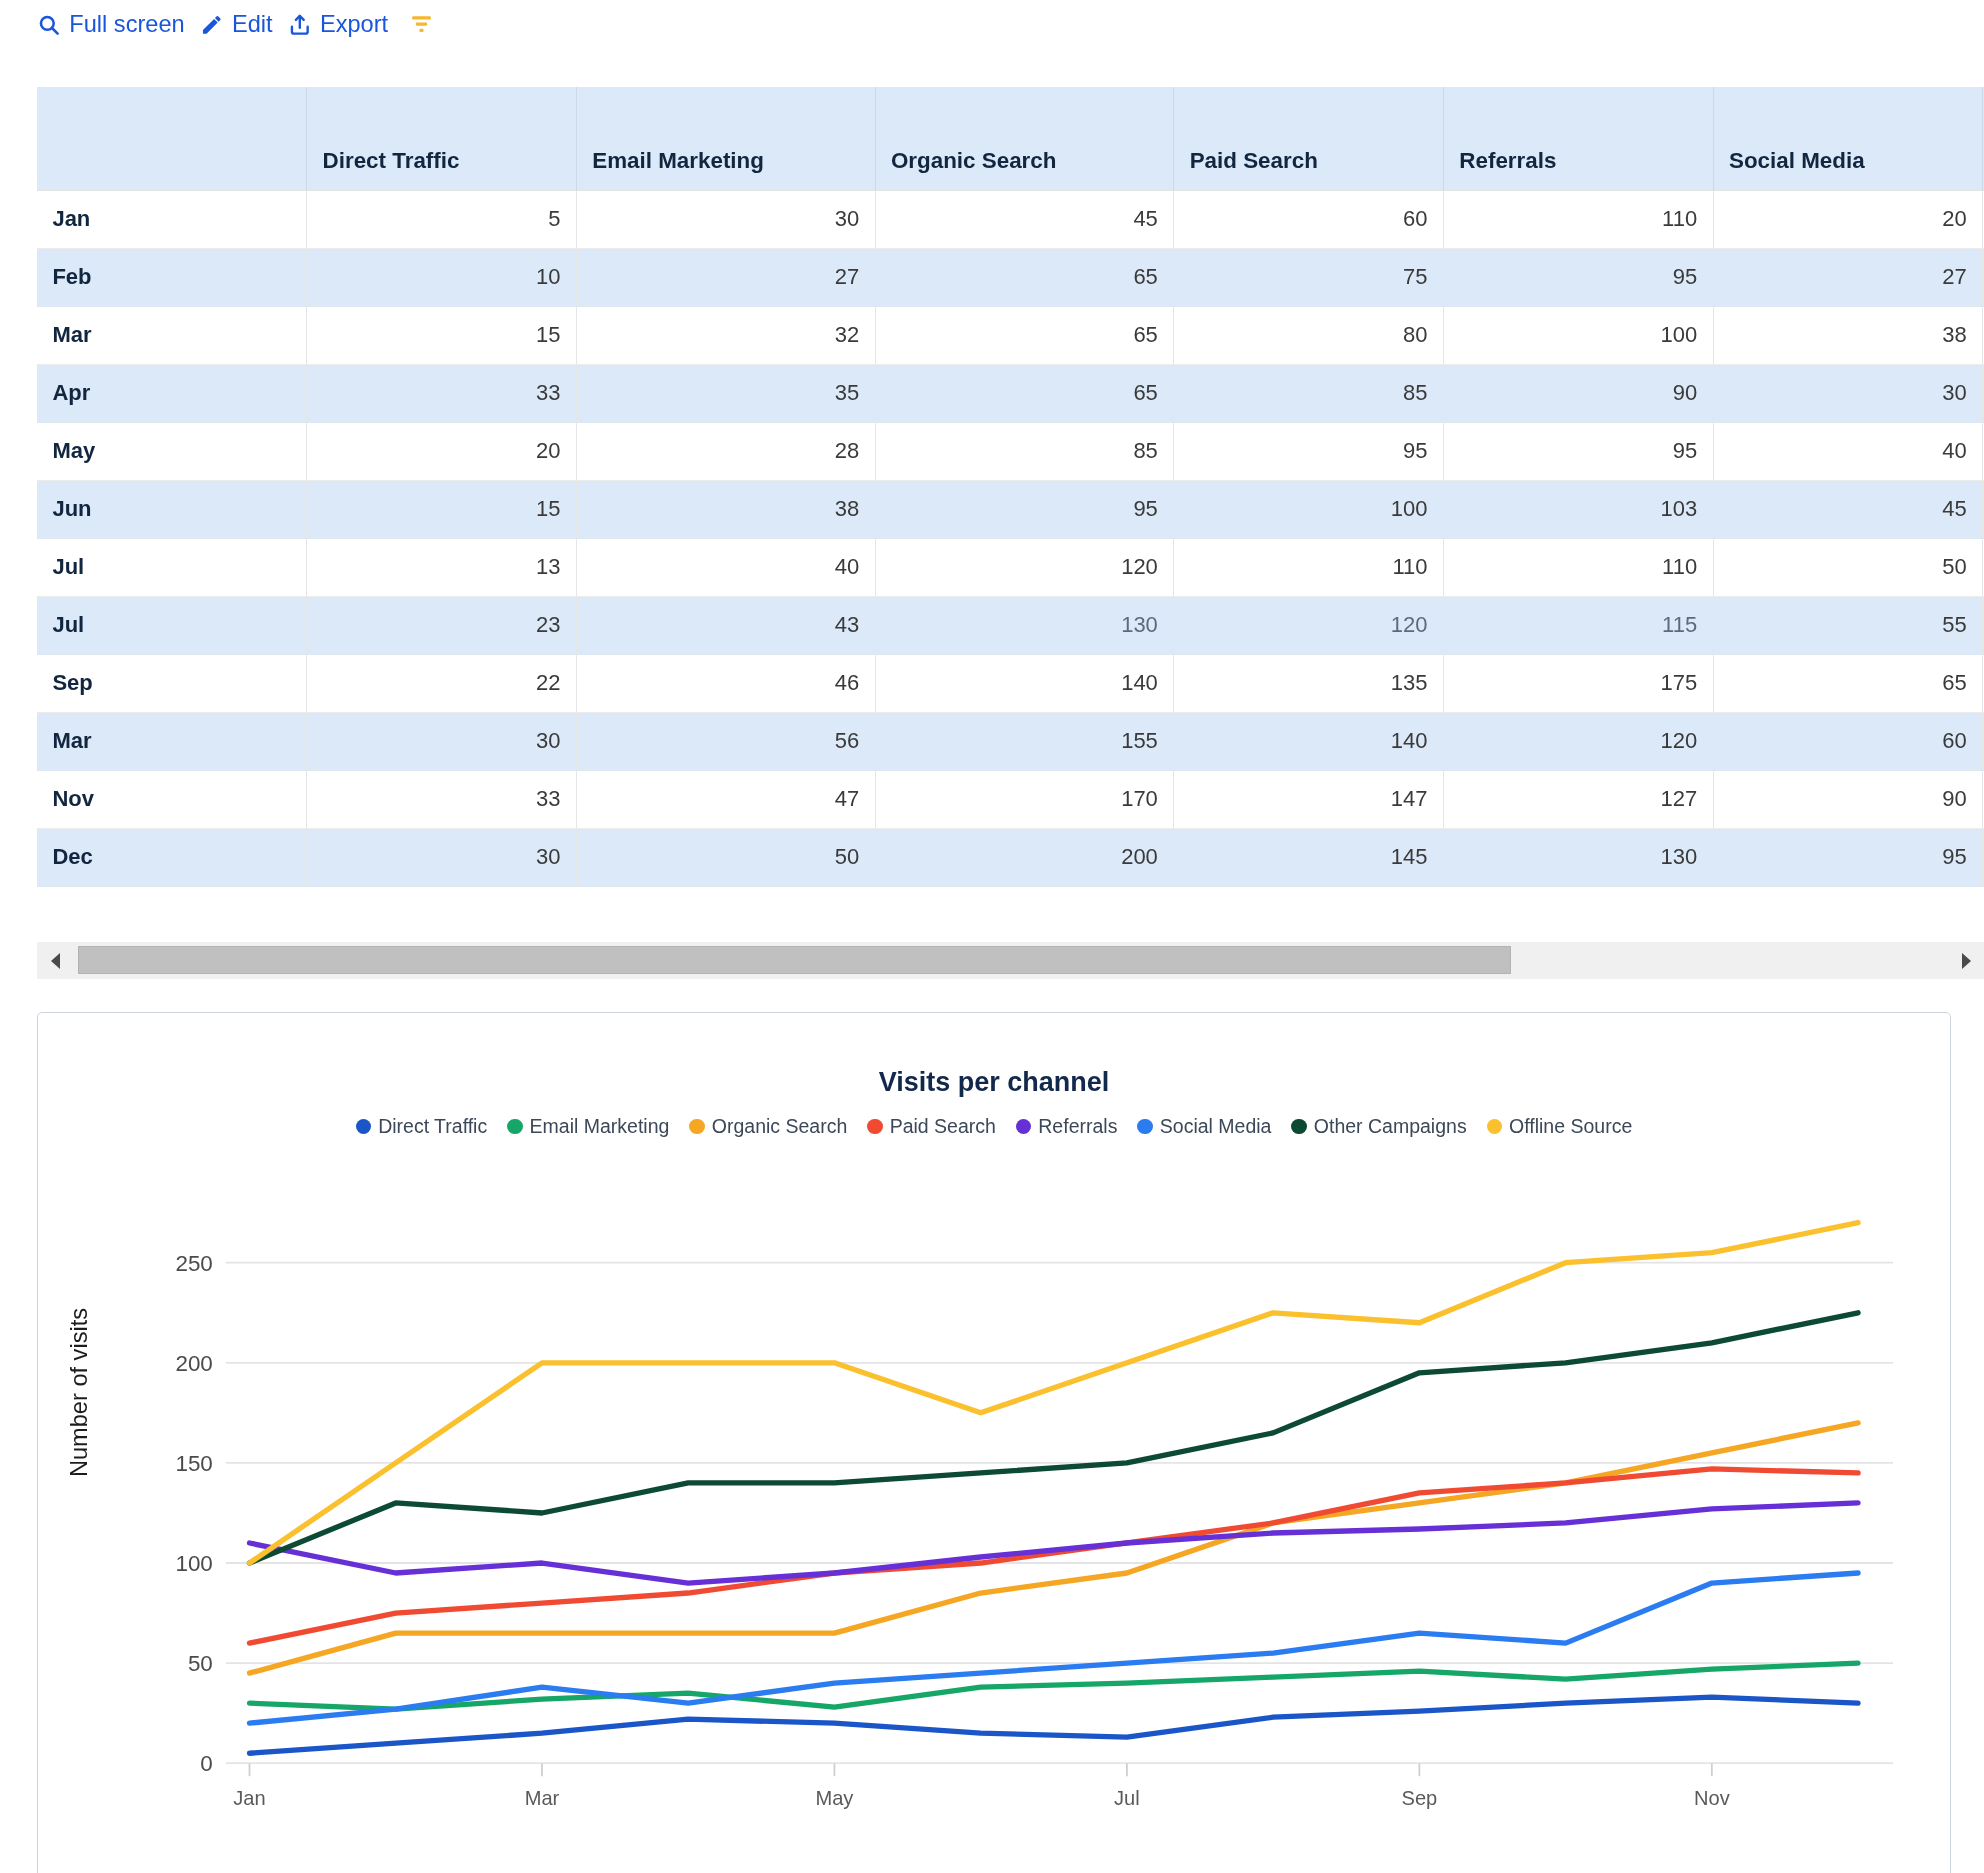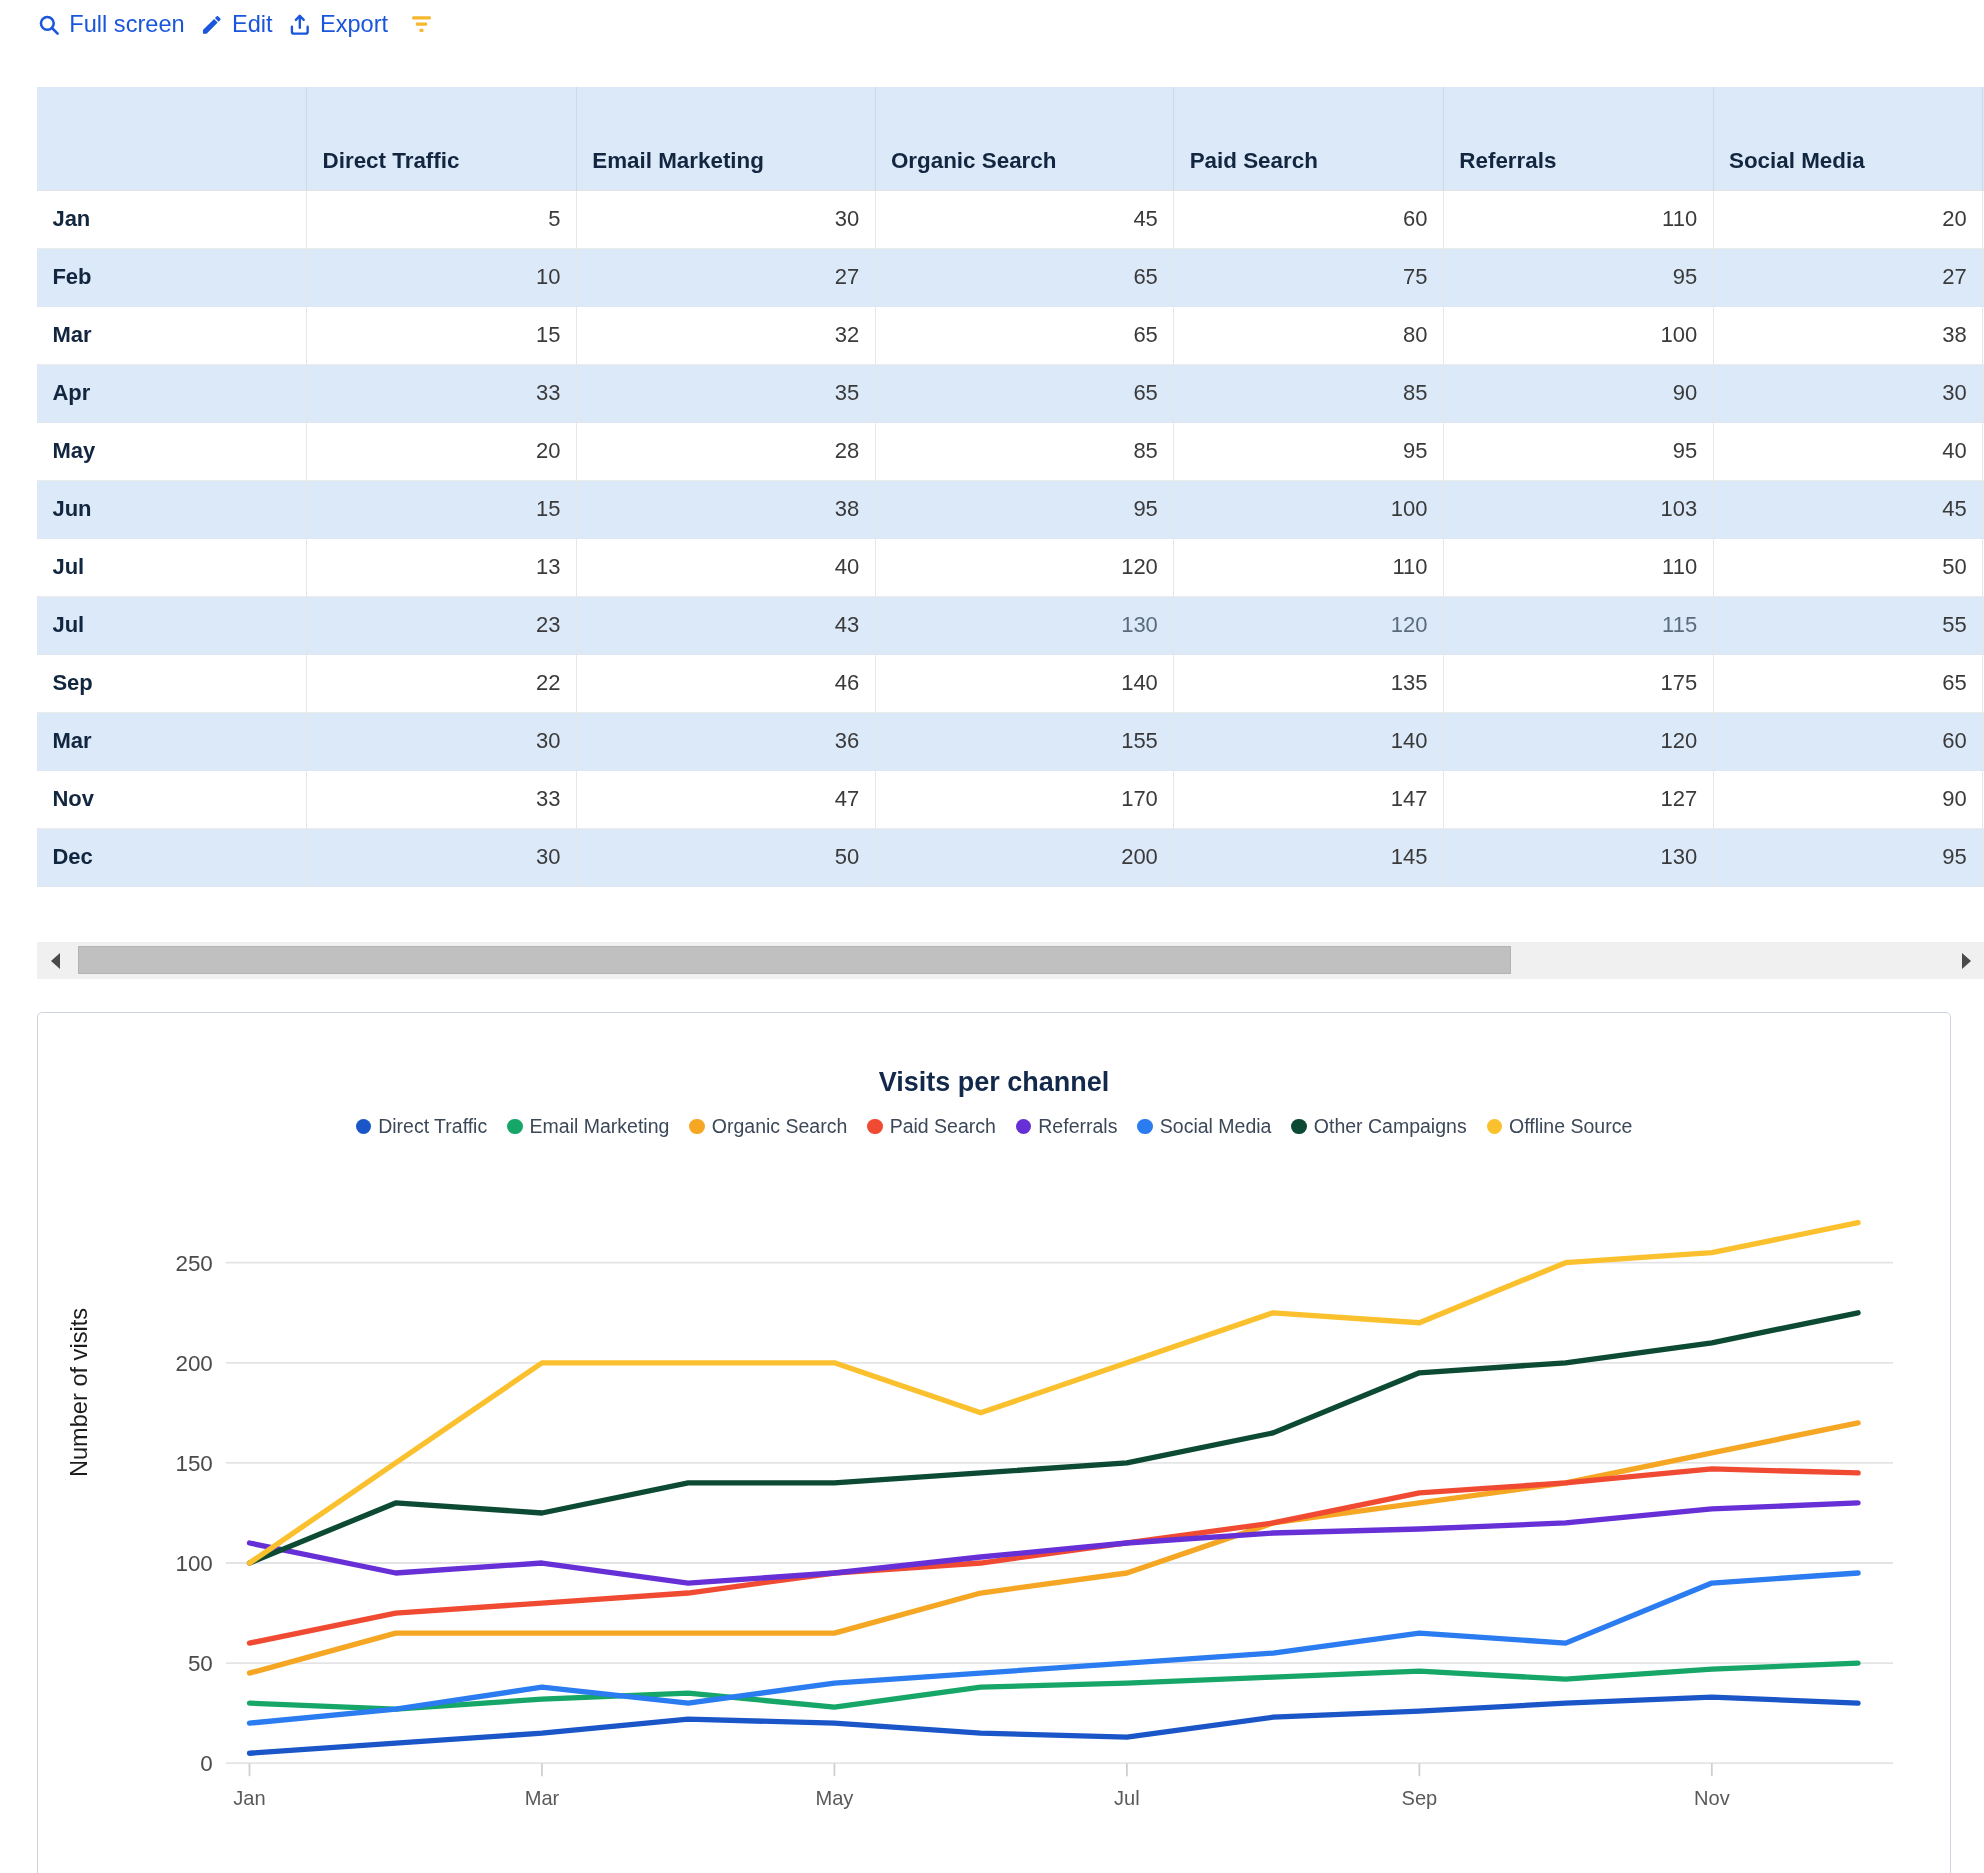--- a/index.html
+++ b/index.html
@@ -289,21 +289,21 @@
         <td>46</td>
         <td>140</td>
         <td>135</td>
         <td>175</td>
         <td>65</td>
         <td>195</td>
       </tr>
       <tr class="alt">
         <td class="month">Mar</td>
         <td>30</td>
-        <td>36</td>
+        <td>56</td>
         <td>155</td>
         <td>140</td>
         <td>120</td>
         <td>60</td>
         <td>200</td>
       </tr>
       <tr>
         <td class="month">Nov</td>
         <td>33</td>
         <td>47</td>

